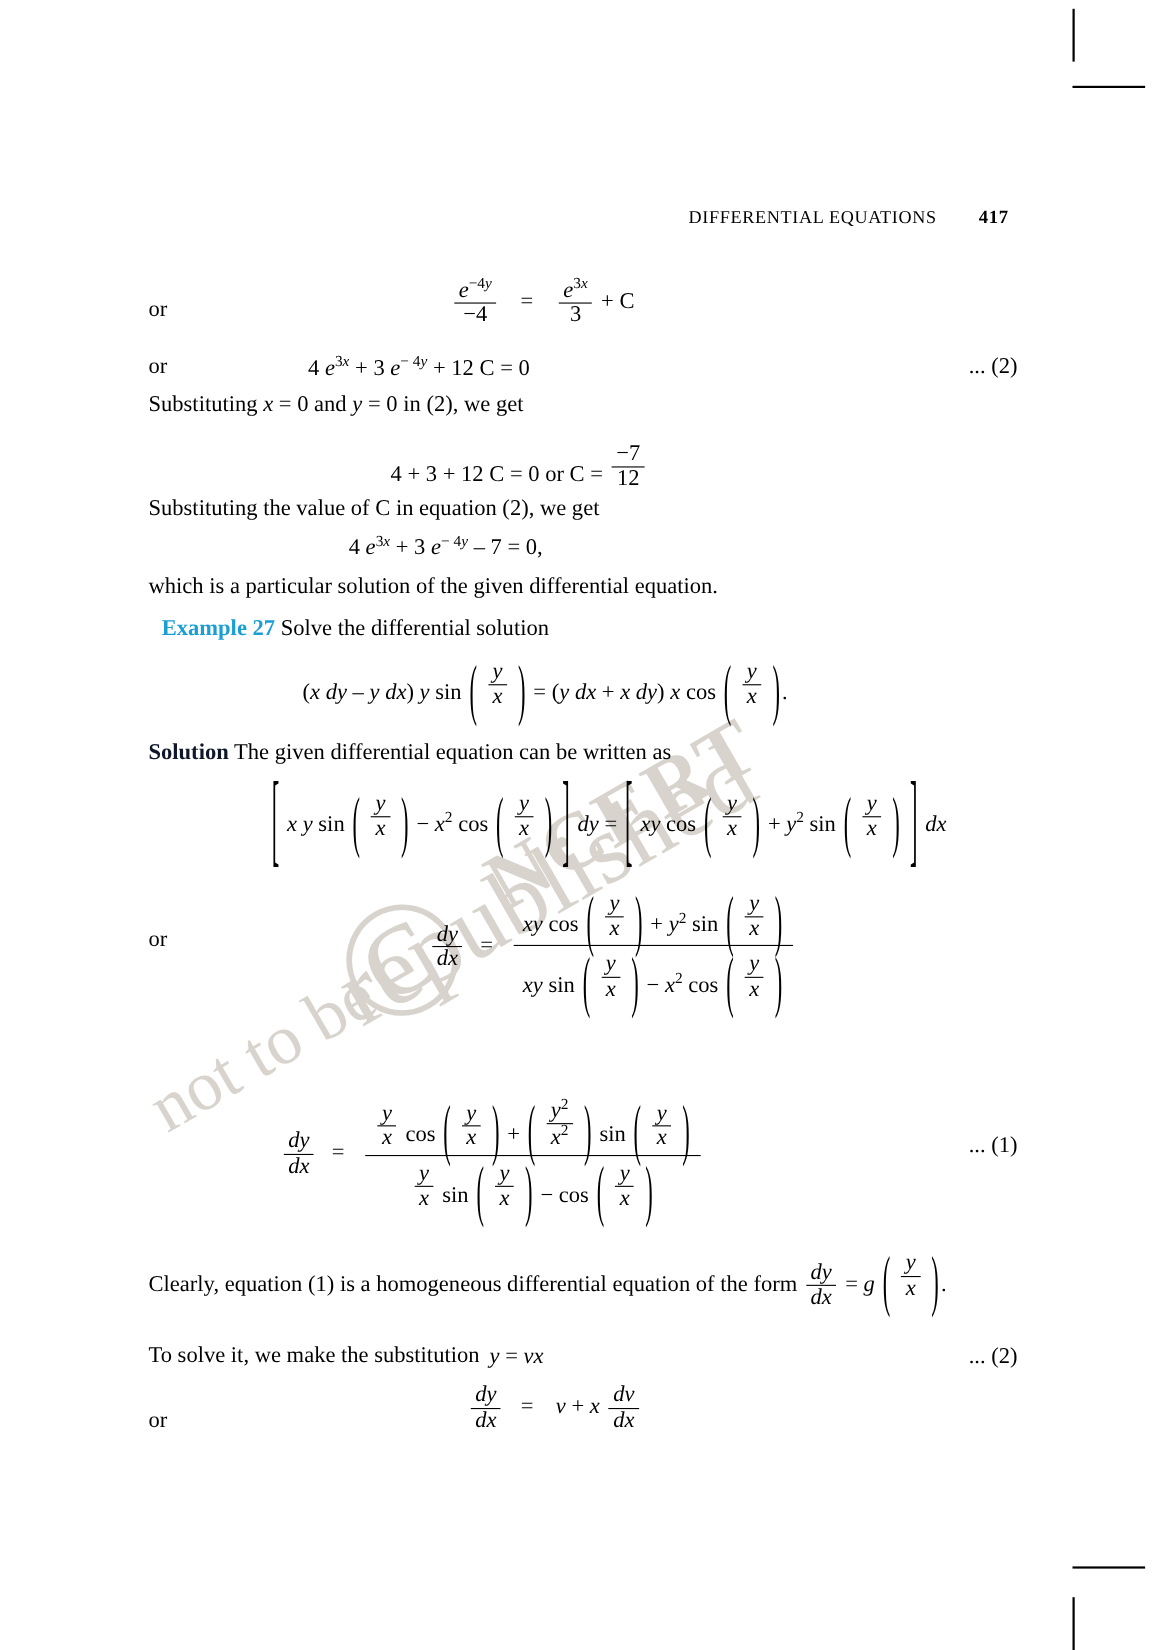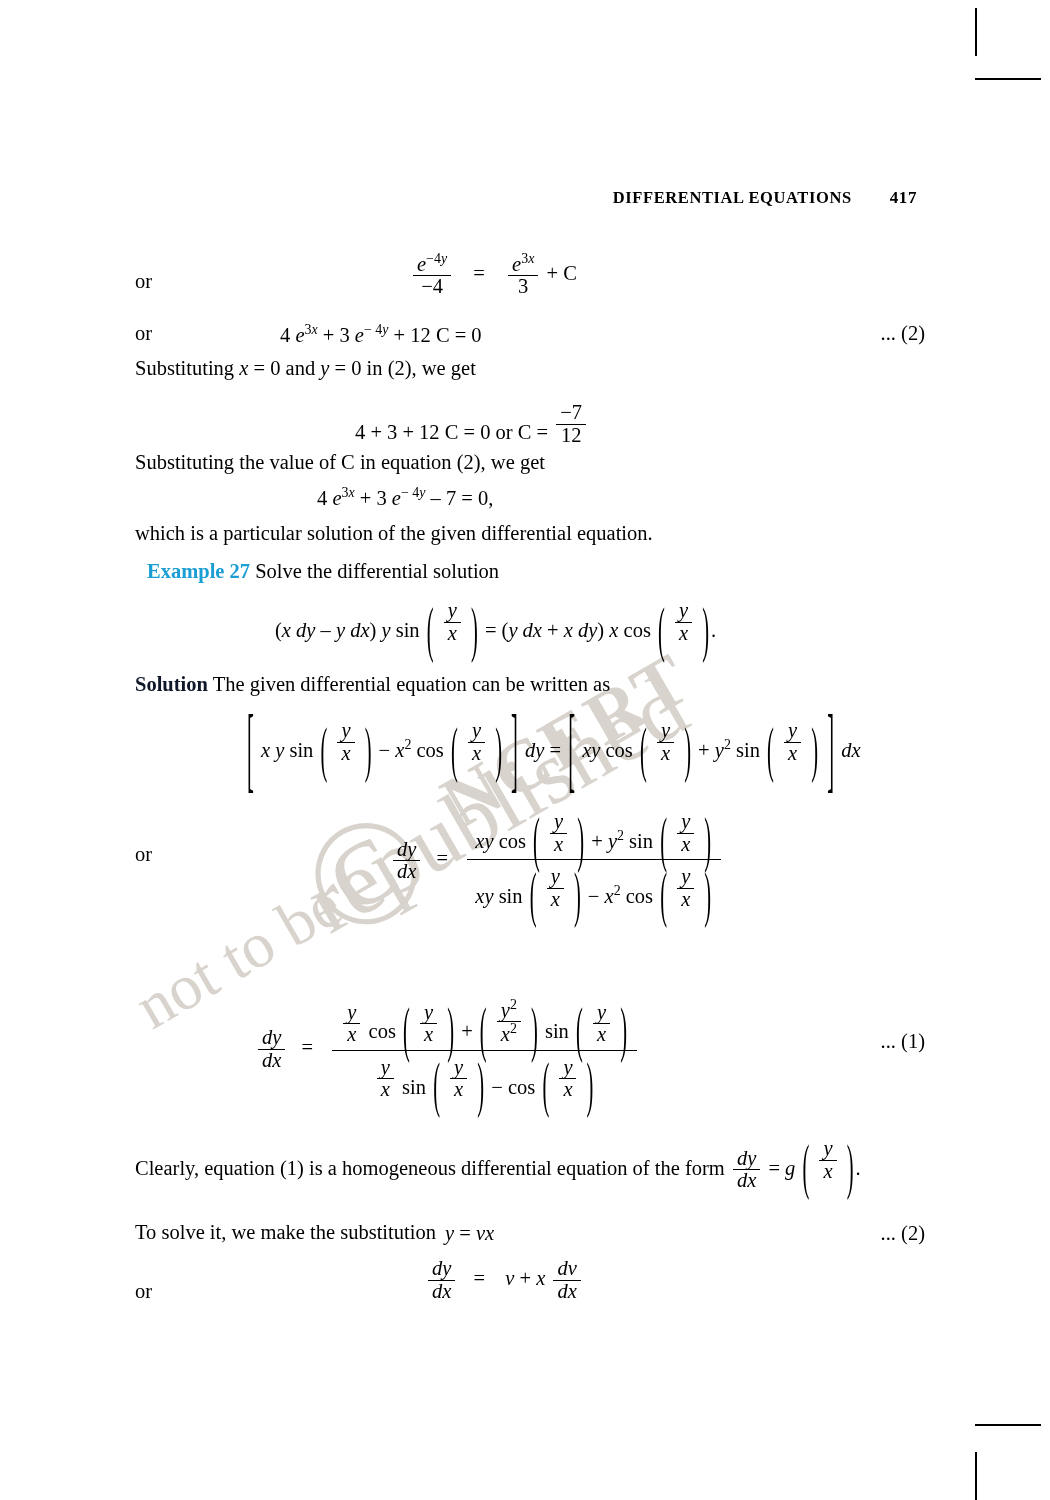--- a/index.html
+++ b/index.html
@@ -81,21 +81,21 @@
     position: absolute;
     top: 188px;
     left: 0;
     width: 1050px;
     text-align: right;
     padding-right: 133px;
     box-sizing: border-box;
     font-size: 16.5px;
     letter-spacing: 0.6px;
   }
-  .header .htitle { font-weight: bold; }
+  .header .htitle { font-weight: normal; }
   .header .hpage { font-weight: bold; margin-left: 38px; font-size: 17px; }
 
   .footer {
     position: absolute;
     top: 1425px;
     left: 0;
     width: 1050px;
     text-align: center;
     font-size: 14px;
     font-weight: bold;

